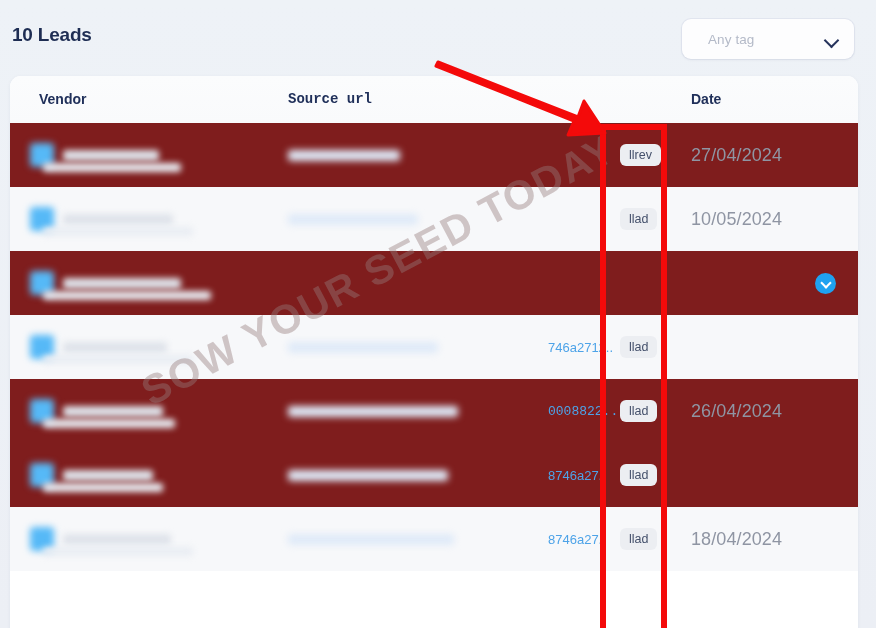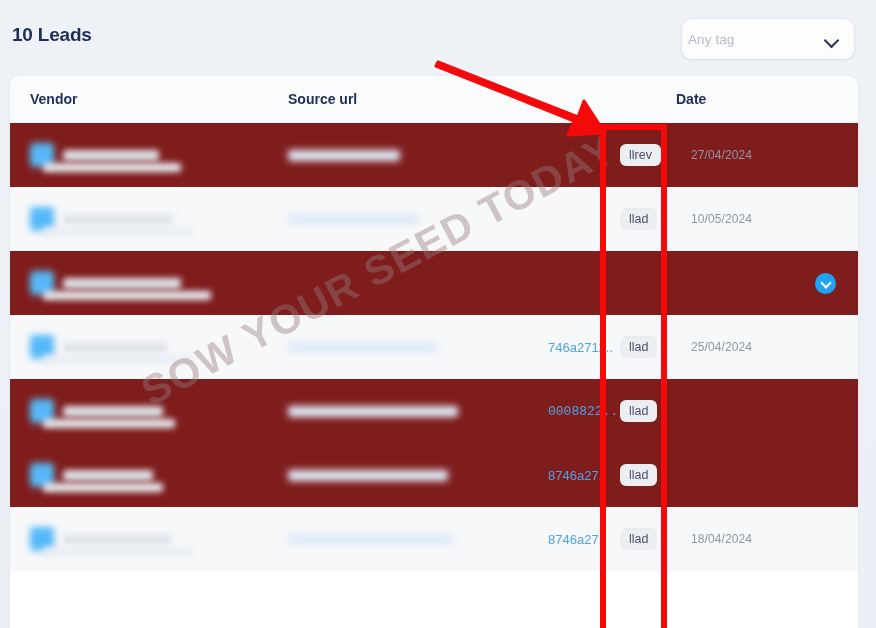--- a/index.html
+++ b/index.html
@@ -43,21 +43,21 @@
     right: 22px;
     top: 19px;
     width: 172px;
     height: 40px;
     background: #fdfdfe;
     border-radius: 9px;
     box-shadow: 0 1px 3px rgba(40,55,90,0.07), 0 0 0 1px rgba(225,230,240,0.9);
     display: flex;
     align-items: center;
     justify-content: space-between;
-    padding: 0 14px 0 6px;
+    padding: 0 14px 0 26px;
     box-sizing: border-box;
   }
   .tag-select .placeholder {
     font-size: 13.5px;
     color: #b4bac8;
     letter-spacing: 0.1px;
   }
   .chev {
     width: 15px;
     height: 9px;
@@ -91,23 +91,23 @@
     position: relative;
     background: linear-gradient(180deg,#fbfcfd 0%, #f9fafc 100%);
   }
   .th {
     position: absolute;
     top: 15px;
     font-size: 14px;
     font-weight: bold;
     color: #20305a;
   }
-  .th-vendor { left: 20px; }
-  .th-source { left: 278px; }
-  .th-date   { left: 666px; }
+  .th-vendor { left: 29px; }
+  .th-source { left: 278px; font-family: Liberation Mono, monospace; }
+  .th-date   { left: 681px; }
 
   
   .row {
     position: relative;
     height: 64px;
     width: 848px;
   }
   .row.odd  { background: #7f1d1d; padding-left: 32px; }
   .row.even { background: #f7f8fa; }
 
@@ -186,21 +186,21 @@
     line-height: 1.15;
   }
 
   .cell-date {
     position: absolute;
     left: 681px;
     top: 0;
     height: 64px;
     display: flex;
     align-items: center;
-    font-size: 12px;
+    font-size: 18px;
     color: #8f95a3;
     letter-spacing: 0.1px;
   }
 
   .cell-action {
     position: absolute;
     left: 805px;
     top: 0;
     height: 64px;
     display: flex;
@@ -344,38 +344,38 @@
             <div class="vendor-name" style="width: 104px;"></div>
           </div>
           <div class="vendor-sub" style="width: 150px; top: 40px;"></div>
           <div class="cell-source">
             <div class="src-blur" style="width: 150px;"></div>
           </div>
           <div class="src-text" style="left: 538px;">746a2712..</div>
           <div class="cell-tag">
             <span class="tag-pill">llad</span>
           </div>
-          <div class="cell-date">25/04/2024</div>
           <div class="cell-action">
             <div class="round-chev hidden"></div>
           </div>
         </div>
         <div class="row odd">
           <div class="cell-vendor">
             <div class="avatar"></div>
             <div class="vendor-name" style="width: 100px;"></div>
           </div>
           <div class="vendor-sub" style="width: 132px; top: 40px;"></div>
           <div class="cell-source">
             <div class="src-blur" style="width: 170px;"></div>
           </div>
           <div class="src-text" style="left: 538px; font-family: Liberation Mono, monospace;">0008822..</div>
           <div class="cell-tag">
             <span class="tag-pill">llad</span>
           </div>
+          <div class="cell-date">26/04/2024</div>
           <div class="cell-action">
             <div class="round-chev hidden"></div>
           </div>
         </div>
         <div class="row odd">
           <div class="cell-vendor">
             <div class="avatar"></div>
             <div class="vendor-name" style="width: 90px;"></div>
           </div>
           <div class="vendor-sub" style="width: 120px; top: 40px;"></div>

